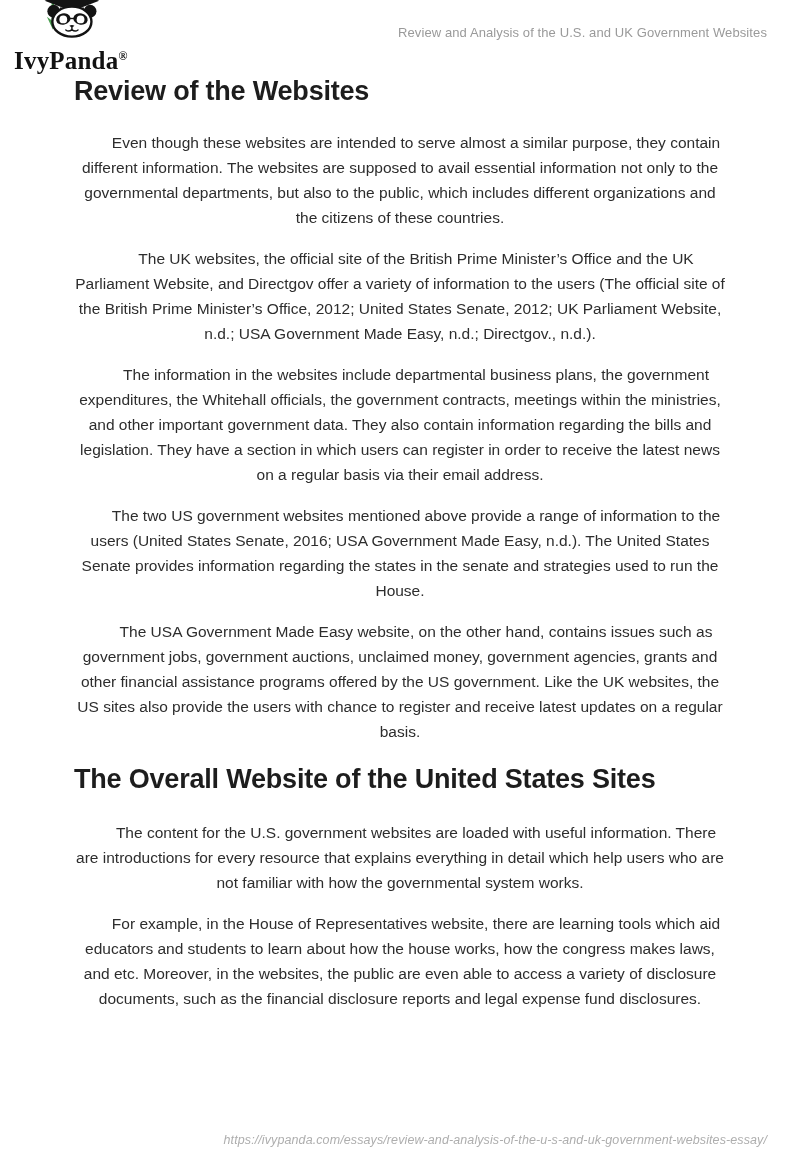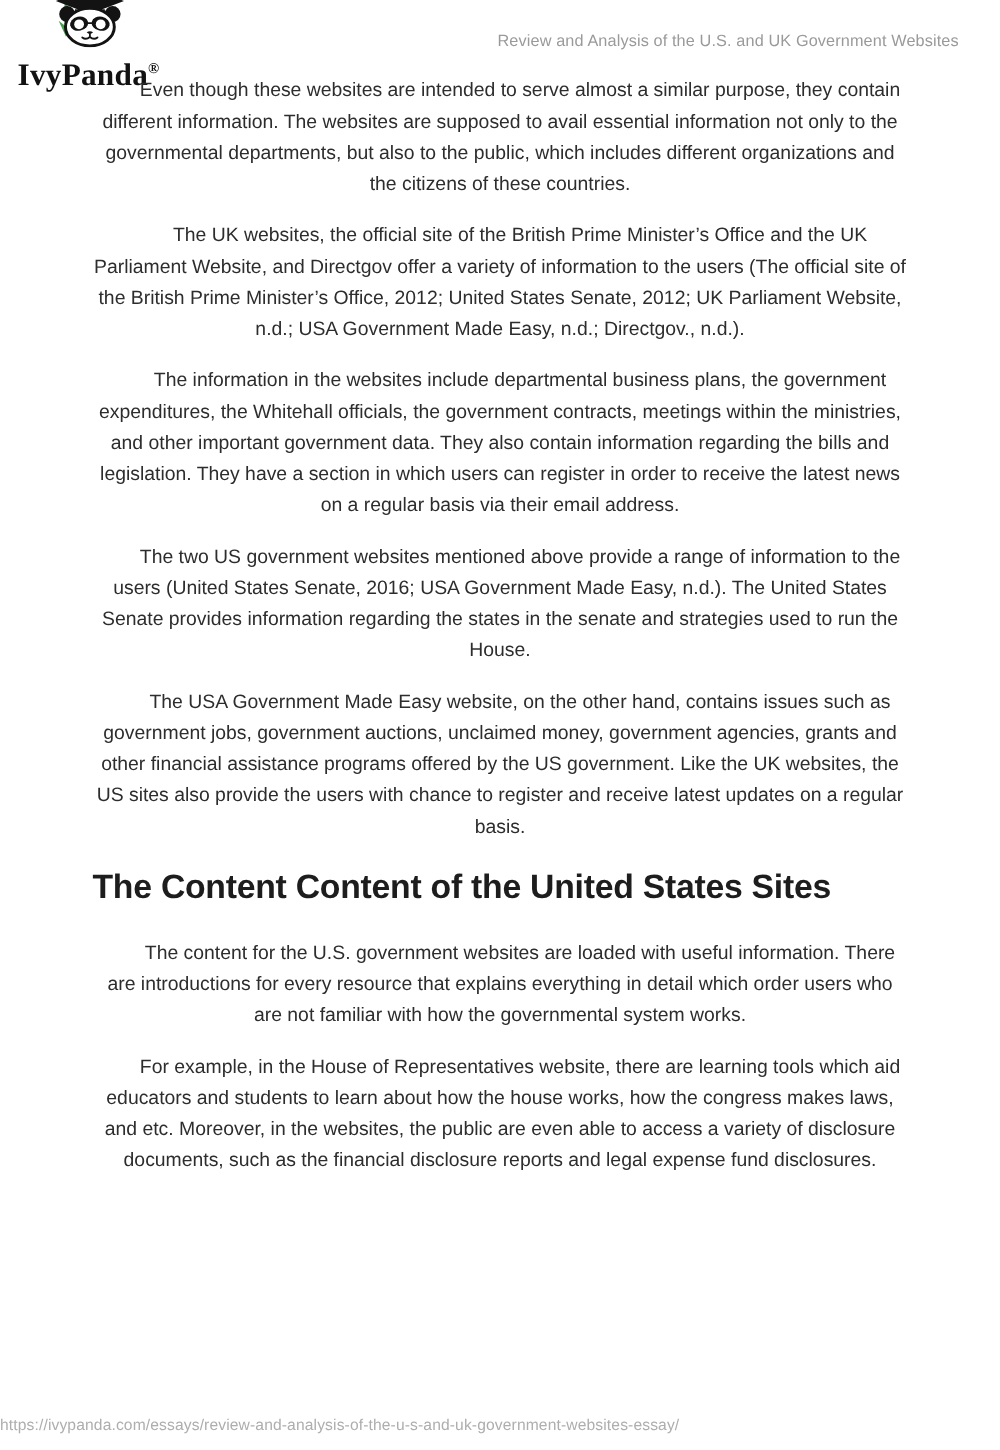--- a/index.html
+++ b/index.html
@@ -65,23 +65,25 @@
     color: #2d2d2d;
     margin: 0 0 16px;
     text-indent: 32px;
     text-align: center;
   }
   .footer {
     position: absolute;
     left: 0;
     right: 33px;
     bottom: 13px;
+    text-align: right;
     font-size: 12.5px;
     color: #aeaeae;
     letter-spacing: 0.1px;
+    font-style: italic;
   }
   .footer span { cursor: pointer; }
 </style>
 </head>
 <body>
 
 <div class="page">
 
   <header class="header">
     <div class="brand-wrap">
@@ -108,28 +110,29 @@
         <path d="M31.2 40 Q34 38.4 36.8 40 Q34 43.2 31.2 40 Z" fill="#131313"></path>
 
         <path d="M34 41.5 L34 44.2 M34 44.2 Q30.5 47.2 27.3 44.6 M34 44.2 Q37.5 47.2 40.7 44.6" stroke="#131313" stroke-width="1.6" fill="none" stroke-linecap="round"></path>
       </svg>
       <div class="brand"><span>IvyPanda</span><span class="reg">®</span></div>
     </div>
     <div class="doc-title">Review and Analysis of the U.S. and UK Government Websites</div>
   </header>
 
   <main class="content">
+    <h1 class="section-heading">Review of the Websites</h1>
     <p>Even though these websites are intended to serve almost a similar purpose, they contain different information. The websites are supposed to avail essential information not only to the governmental departments, but also to the public, which includes different organizations and the citizens of these countries.</p>
     <p>The UK websites, the official site of the British Prime Minister’s Office and the UK Parliament Website, and Directgov offer a variety of information to the users (The official site of the British Prime Minister’s Office, 2012; United States Senate, 2012; UK Parliament Website, n.d.; USA Government Made Easy, n.d.; Directgov., n.d.).</p>
     <p>The information in the websites include departmental business plans, the government expenditures, the Whitehall officials, the government contracts, meetings within the ministries, and other important government data. They also contain information regarding the bills and legislation. They have a section in which users can register in order to receive the latest news on a regular basis via their email address.</p>
     <p>The two US government websites mentioned above provide a range of information to the users (United States Senate, 2016; USA Government Made Easy, n.d.). The United States Senate provides information regarding the states in the senate and strategies used to run the House.</p>
     <p>The USA Government Made Easy website, on the other hand, contains issues such as government jobs, government auctions, unclaimed money, government agencies, grants and other financial assistance programs offered by the US government. Like the UK websites, the US sites also provide the users with chance to register and receive latest updates on a regular basis.</p>
 
-    <h1 class="section-heading second">The Content Content of the United States Sites</h1>
-    <p>The content for the U.S. government websites are loaded with useful information. There are introductions for every resource that explains everything in detail which order users who are not familiar with how the governmental system works.</p>
+    <h1 class="section-heading second">The Overall Website of the United States Sites</h1>
+    <p>The content for the U.S. government websites are loaded with useful information. There are introductions for every resource that explains everything in detail which help users who are not familiar with how the governmental system works.</p>
     <p>For example, in the House of Representatives website, there are learning tools which aid educators and students to learn about how the house works, how the congress makes laws, and etc. Moreover, in the websites, the public are even able to access a variety of disclosure documents, such as the financial disclosure reports and legal expense fund disclosures.</p>
   </main>
 
   <footer class="footer">
     <span>https://ivypanda.com/essays/review-and-analysis-of-the-u-s-and-uk-government-websites-essay/</span>
   </footer>
 
 </div>
 
 </body></html>

